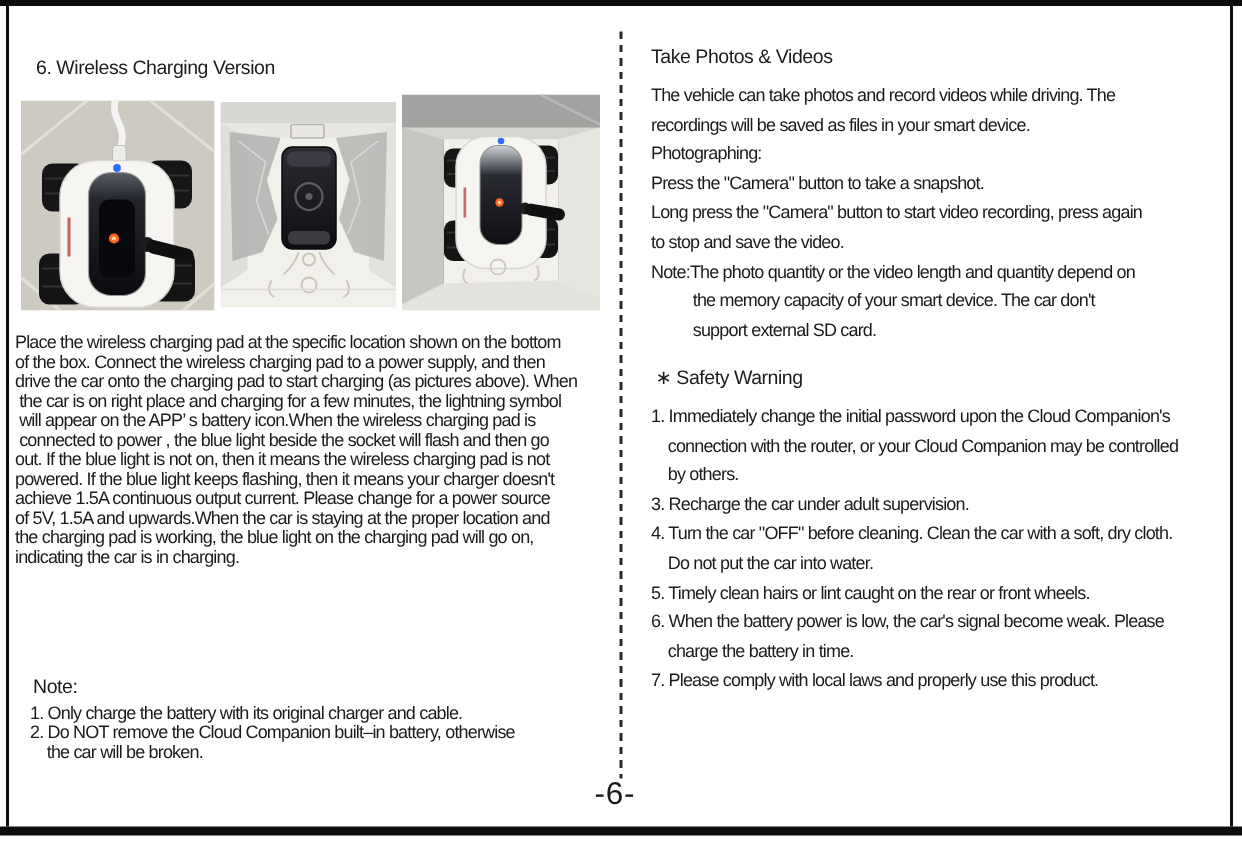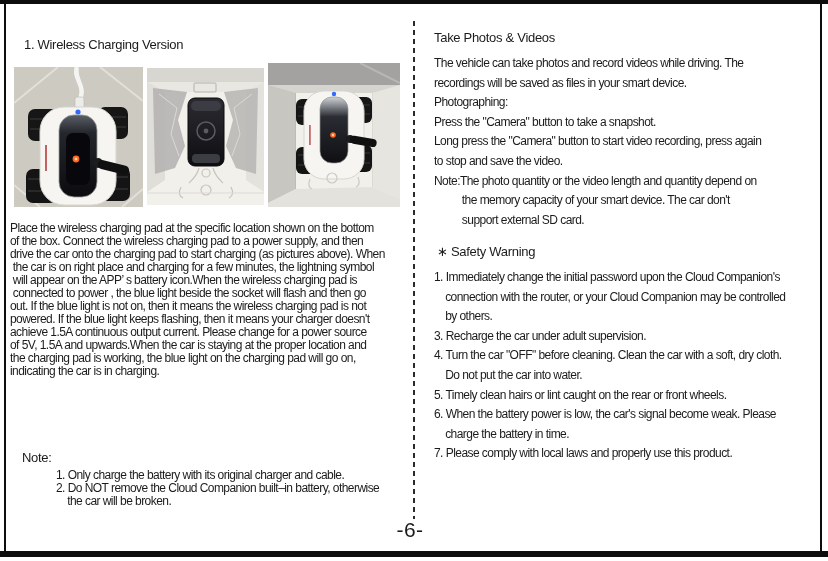--- a/index.html
+++ b/index.html
@@ -27,21 +27,21 @@
 </style>
 </head>
 <body>
 
 <div class="abs bar" id="top-bar"></div>
 <div class="abs bar" id="bottom-bar"></div>
 <div class="abs bar" id="left-border"></div>
 <div class="abs bar" id="right-border"></div>
 <div class="abs" id="divider"></div>
 
-<div class="abs heading" style="left:24px;top:37px;">1. Wireless Charging Version</div>
+<div class="abs heading" style="left:24px;top:37px;">6. Wireless Charging Version</div>
 
 <div class="abs" style="left:14px;top:67px;">
   <svg class="photo" width="129" height="140" viewBox="0 0 129 140">
     <defs>
       <linearGradient id="gCanopy" x1="0" y1="0" x2="0" y2="1">
         <stop offset="0" stop-color="#5a5e66"></stop>
           <stop offset="0.22" stop-color="#24262c"></stop>
           <stop offset="1" stop-color="#0b0b0f"></stop>
       </linearGradient>
     </defs>
@@ -179,21 +179,21 @@
  will appear on the APP’ s battery icon.When the wireless charging pad is
  connected to power , the blue light beside the socket will flash and then go
 out. If the blue light is not on, then it means the wireless charging pad is not
 powered. If the blue light keeps flashing, then it means your charger doesn't
 achieve 1.5A continuous output current. Please change for a power source
 of 5V, 1.5A and upwards.When the car is staying at the proper location and
 the charging pad is working, the blue light on the charging pad will go on,
 indicating the car is in charging.</div>
 
 <div class="abs heading" style="left:22px;top:450px;">Note:</div>
-<div class="abs" style="left:20px;top:469px;margin-left:36px;">
+<div class="abs" style="left:20px;top:469px;">
   <div class="txt lh-left">1. Only charge the battery with its original charger and cable.</div>
   <div class="txt lh-left">2. Do NOT remove the Cloud Companion built–in battery, otherwise
     the car will be broken.</div>
 </div>
 
 <div class="abs heading" style="left:434px;top:30px;">Take Photos &amp; Videos</div>
 <div class="abs txt lh-right" style="left:434px;top:54px;width:380px;">The vehicle can take photos and record videos while driving. The
 recordings will be saved as files in your smart device.
 Photographing:
 Press the "Camera" button to take a snapshot.

